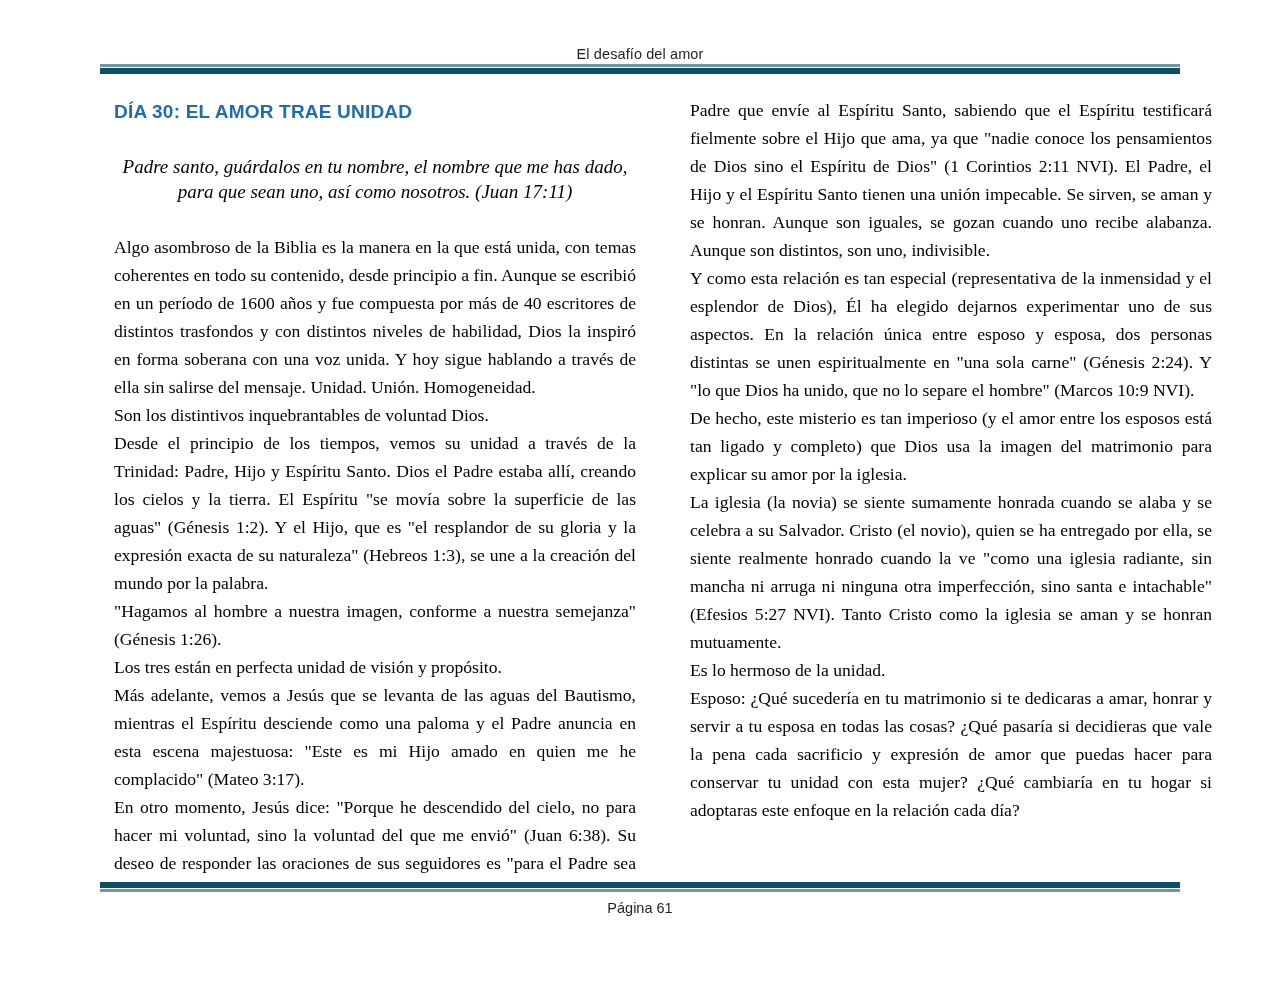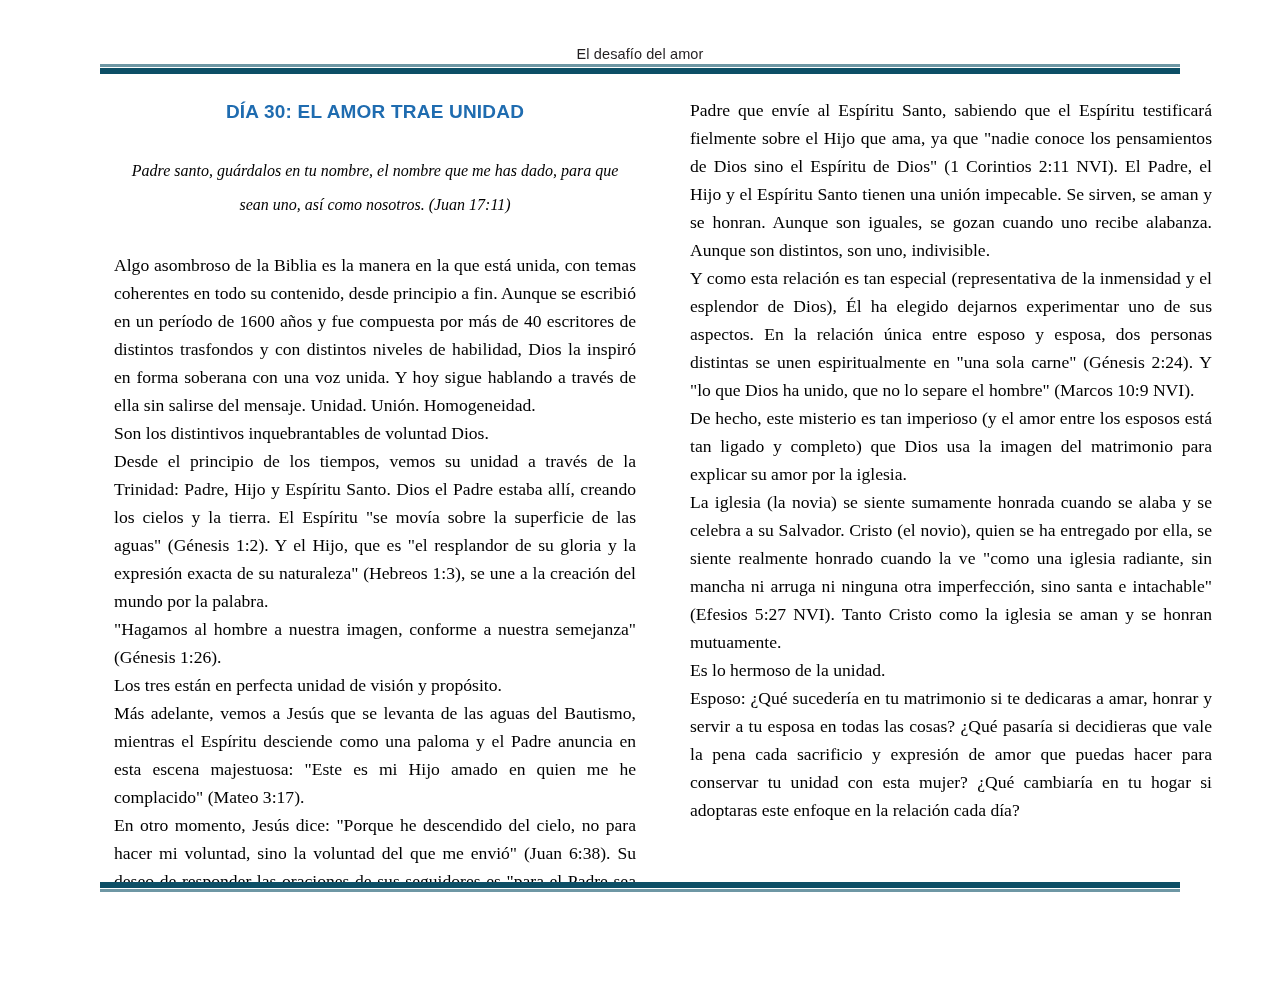--- a/index.html
+++ b/index.html
@@ -83,31 +83,31 @@
     overflow: hidden;
   }
   .col-left  { left: 114px; }
   .col-right { left: 690px; }
 
   .day-title {
     font-family: "Liberation Sans", sans-serif;
     font-weight: bold;
     font-size: 19px;
     color: #1f6cb0;
-    text-align: center;
+    text-align: left;
     letter-spacing: 0.2px;
     margin: 5px 0 0 0;
     line-height: 1.2;
   }
 
   .epigraph {
     font-family: "Liberation Serif", serif;
     font-style: italic;
-    font-size: 16px;
-    line-height: 34px;
+    font-size: 19px;
+    line-height: 25px;
     text-align: center;
     margin: 30px 0 0 0;
     padding: 0 4px;
   }
 
   p.body {
     font-family: "Liberation Serif", serif;
     font-size: 17.6px;
     line-height: 28px;
     text-align: justify;
@@ -202,15 +202,16 @@
     </div>
 
   </div>
 
   <div class="footer-zone">
     <div class="rule-footer">
       <div class="thick"></div>
       <div class="gap"></div>
       <div class="thin"></div>
     </div>
+    <div class="footer-text">Página 61</div>
   </div>
 
 </div>
 
 </body></html>

